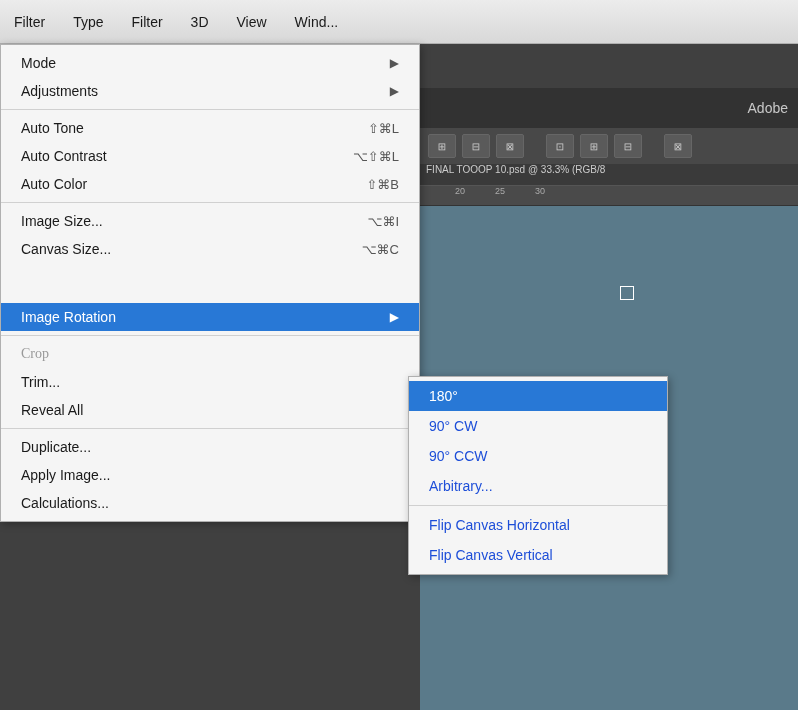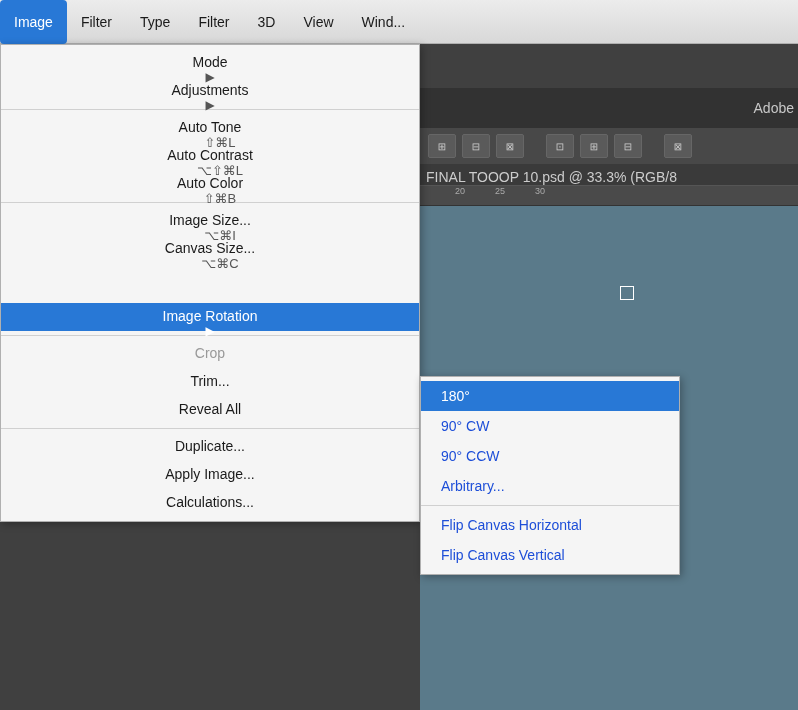--- a/index.html
+++ b/index.html
@@ -61,21 +61,21 @@
     .adobe-bar {
       position: absolute;
       top: 44px;
       right: 0;
       left: 420px;
       height: 40px;
       background: #323232;
       display: flex;
       align-items: center;
       justify-content: flex-end;
-      padding-right: 4px;
+      padding-right: 10px;
       color: #c8c8c8;
       font-size: 14px;
     }
 
     
     .toolbar-icons {
       position: absolute;
       top: 84px;
       right: 0;
       left: 420px;
@@ -102,23 +102,23 @@
 
     
     .file-info {
       position: absolute;
       top: 120px;
       left: 420px;
       right: 0;
       height: 22px;
       background: #3a3a3a;
       color: #cccccc;
-      font-size: 14px;
-      display: flex;
-      align-items: flex-end;
+      font-size: 10px;
+      display: flex;
+      align-items: flex-start;
       padding-left: 6px;
       border-bottom: 1px solid #555;
     }
 
     
     .ruler {
       position: absolute;
       top: 142px;
       left: 420px;
       right: 0;
@@ -184,32 +184,32 @@
 
     .menu-row {
       display: flex;
       align-items: center;
       justify-content: space-between;
       padding: 5px 20px 5px 20px;
       cursor: pointer;
       color: #1a1a1a;
       font-size: 14px;
       height: 28px;
-      flex-direction: column;
     }
 
     .menu-row.highlighted {
       background: #2878d6;
       color: white;
       margin-top: 40px;
     }
 
     .menu-row.disabled {
       color: #999999;
       cursor: default;
+      font-family: Liberation Serif, serif;
     }
 
     .menu-row-label {
       font-size: 14px;
     }
 
     .menu-row-shortcut {
       font-size: 13px;
       color: #555;
       margin-left: 20px;
@@ -221,21 +221,21 @@
     }
 
     .menu-row.highlighted .menu-row-arrow {
       color: white;
     }
 
     
     .submenu {
       position: absolute;
       top: 376px; 
-      left: 420px;
+      left: 408px;
       width: 260px;
       background: #f5f5f5;
       border: 1px solid #b0b0b0;
       box-shadow: 2px 2px 8px rgba(0,0,0,0.3);
       z-index: 300;
       padding: 4px 0;
     }
 
     .submenu-row {
       display: flex;
@@ -255,23 +255,20 @@
     .submenu-divider {
       height: 1px;
       background: #d0d0d0;
       margin: 4px 0;
     }
   </style>
 </head>
 <body>
 
 <div class="menu-bar">
-  <div class="menu-item active">
-    <span>Image</span>
-  </div>
   <div class="menu-item">
     <span>Filter</span>
   </div>
   <div class="menu-item">
     <span>Type</span>
   </div>
   <div class="menu-item">
     <span>Filter</span>
   </div>
   <div class="menu-item">

